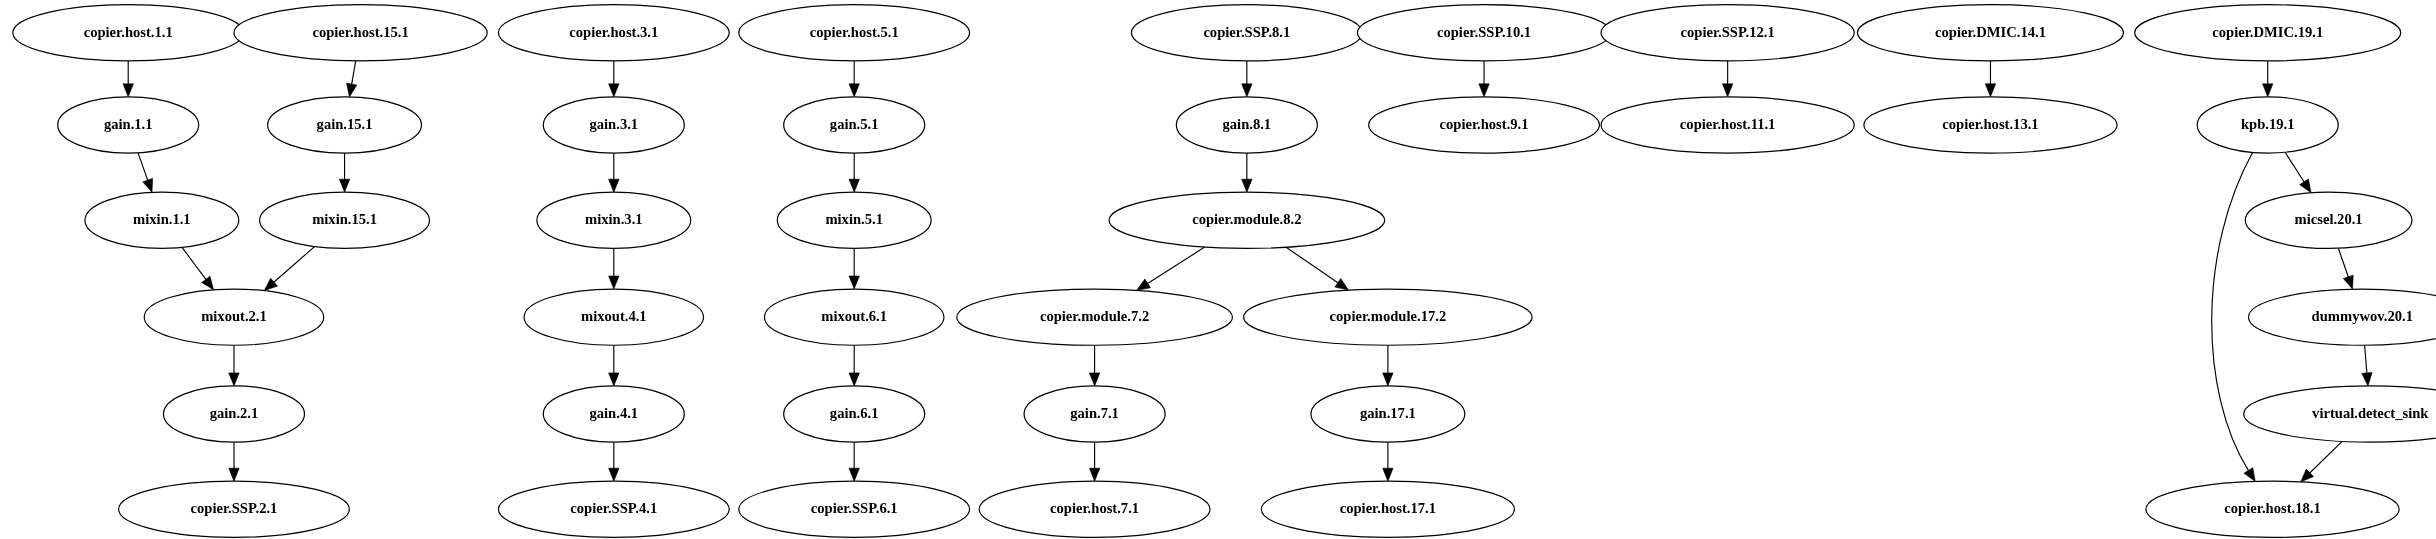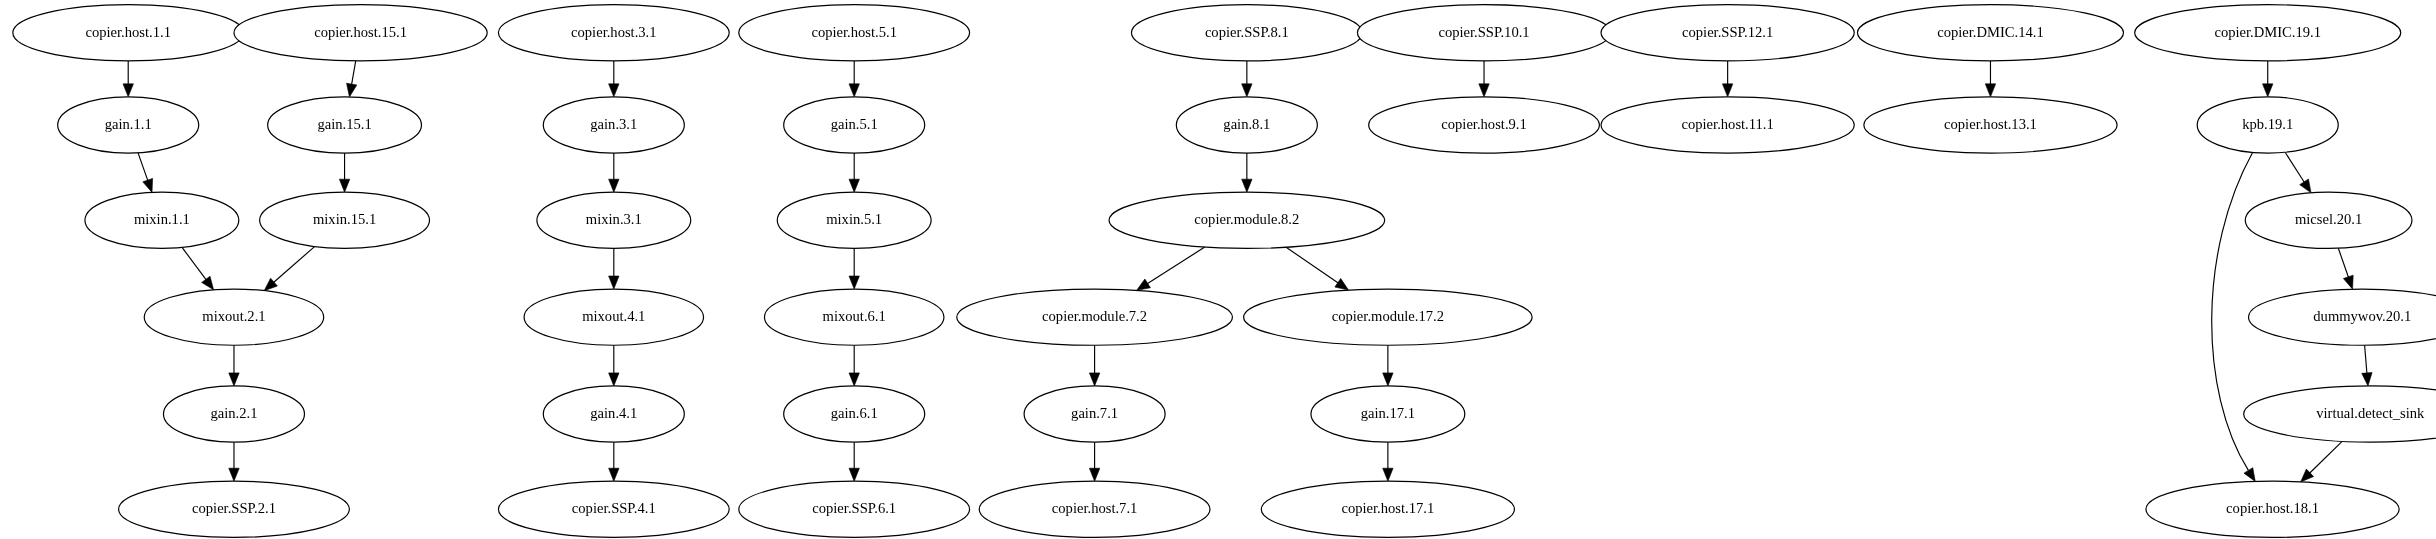--- a/index.html
+++ b/index.html
@@ -7,20 +7,21 @@
     padding: 0;
     background: #ffffff;
   }
   #graph-root {
     width: 2436px;
     height: 539px;
     position: relative;
     background: #ffffff;
     overflow: hidden;
     font-family: "Liberation Serif", "DejaVu Serif", serif;
+    font-weight: bold;
   }
   svg#graph-svg {
     display: block;
     width: 2436px;
     height: 539px;
   }
   .node-ellipse {
     fill: #ffffff;
     stroke: #000000;
     stroke-width: 1.2;

